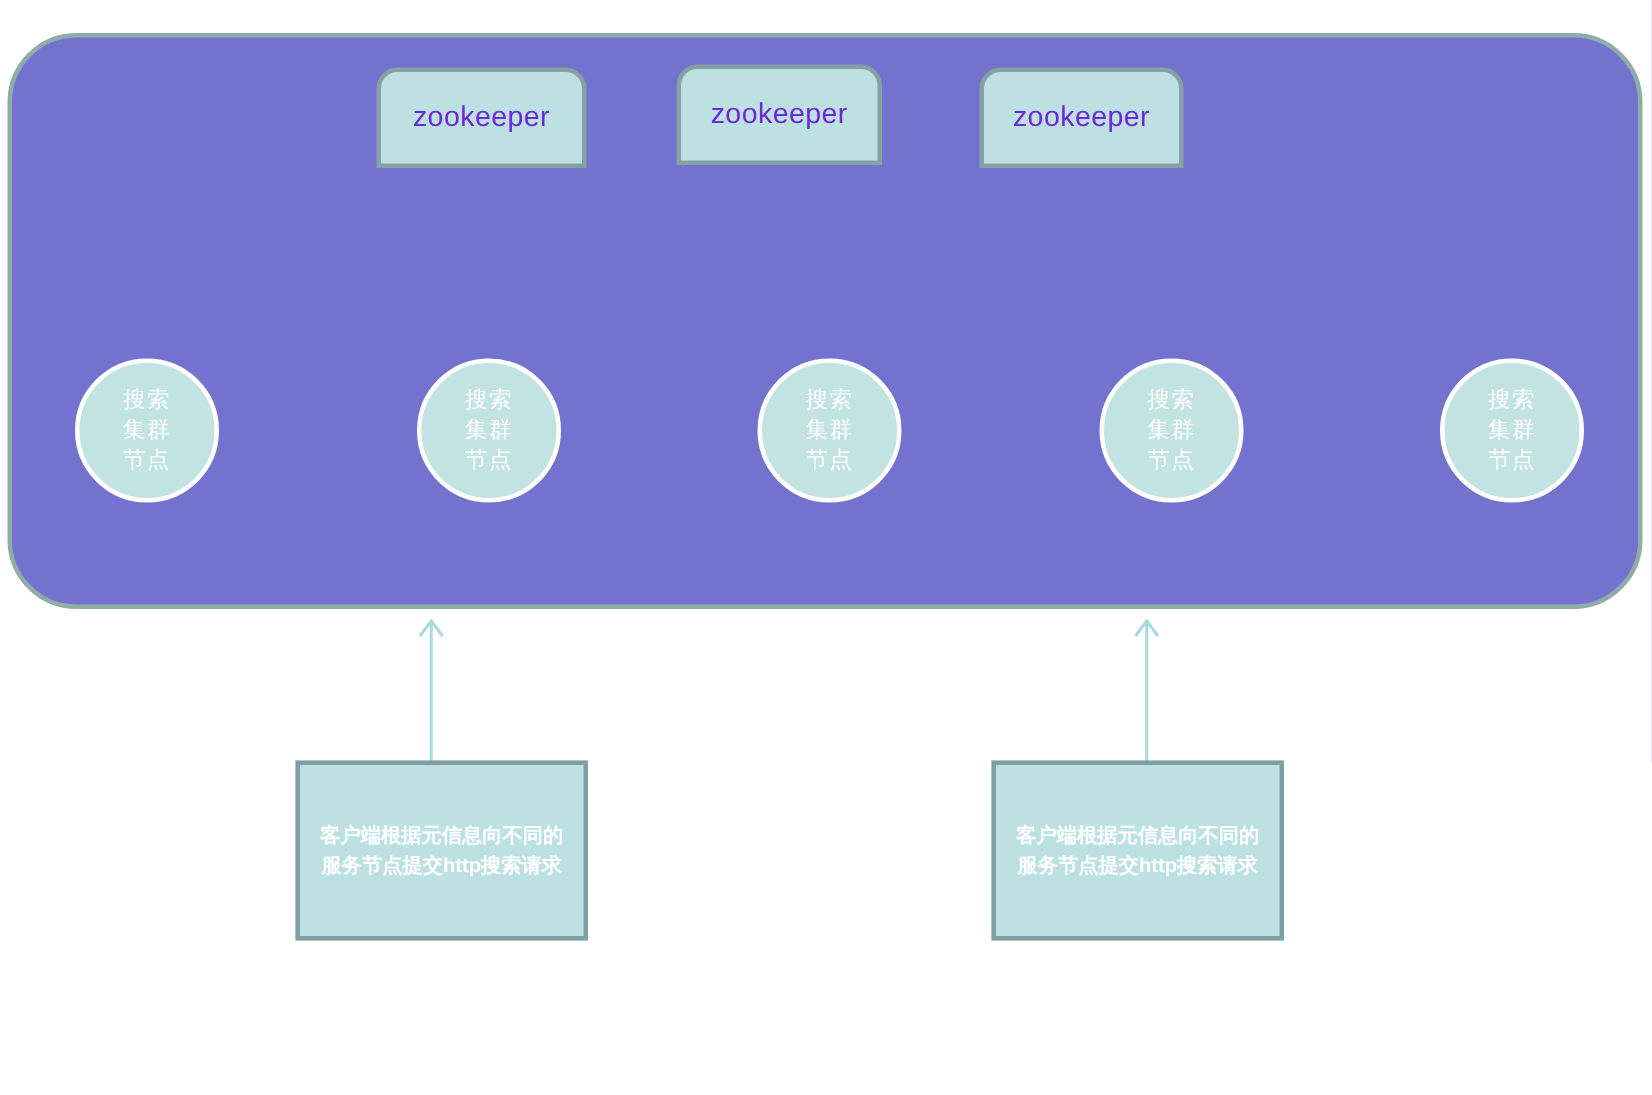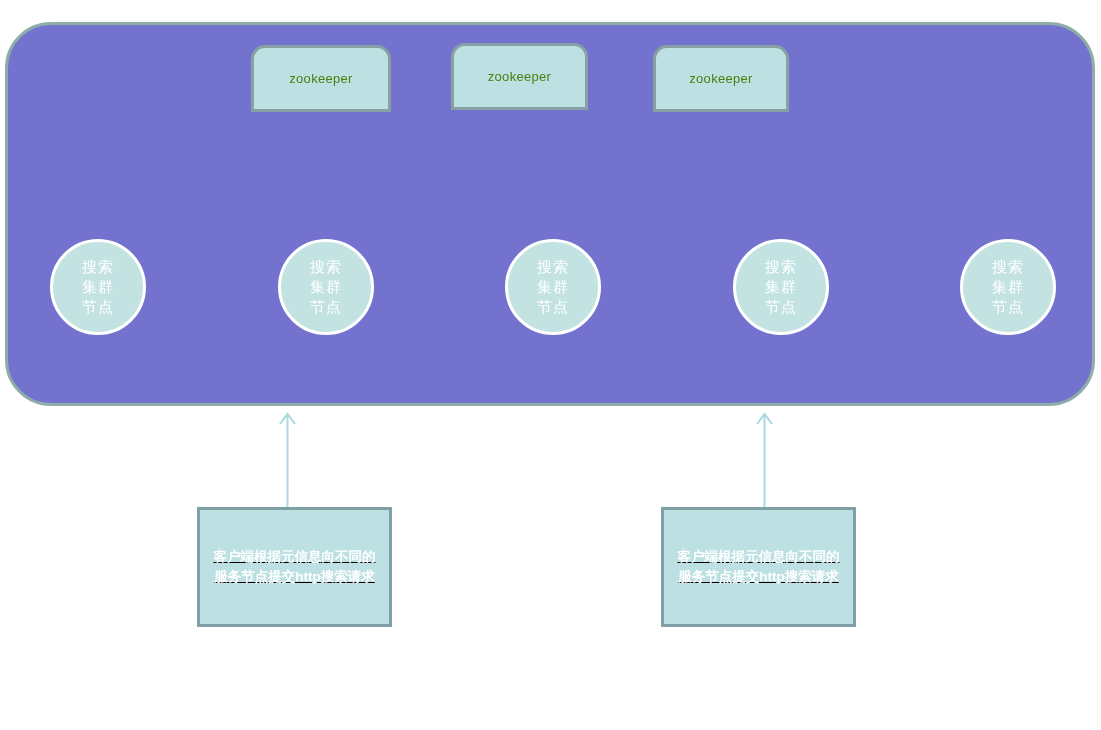--- a/index.html
+++ b/index.html
@@ -38,22 +38,22 @@
     box-sizing: border-box;
     background: #bde0e3;
     border: 3px solid #86a0a3;
     border-top-left-radius: 14px;
     border-top-right-radius: 14px;
     display: flex;
     align-items: center;
     justify-content: center;
   }
   .zk-label {
-    color: #4d7c0f;
-    font-size: 13px;
+    color: #6d28d9;
+    font-size: 19px;
     line-height: 1;
     letter-spacing: 0.3px;
     white-space: nowrap;
     user-select: none;
   }
 
   
   .node-circle {
     position: absolute;
     box-sizing: border-box;
@@ -82,21 +82,20 @@
     position: absolute;
     box-sizing: border-box;
     width: 195px;
     height: 120px;
     background: #bde0e3;
     border: 3px solid #7e9fa3;
     display: flex;
     align-items: center;
     justify-content: center;
     padding: 11px 8px;
-    text-decoration: underline;
   }
   .client-text {
     color: #ffffff;
     font-size: 13.5px;
     font-weight: bold;
     line-height: 20px;
     text-align: center;
     user-select: none;
   }
 

